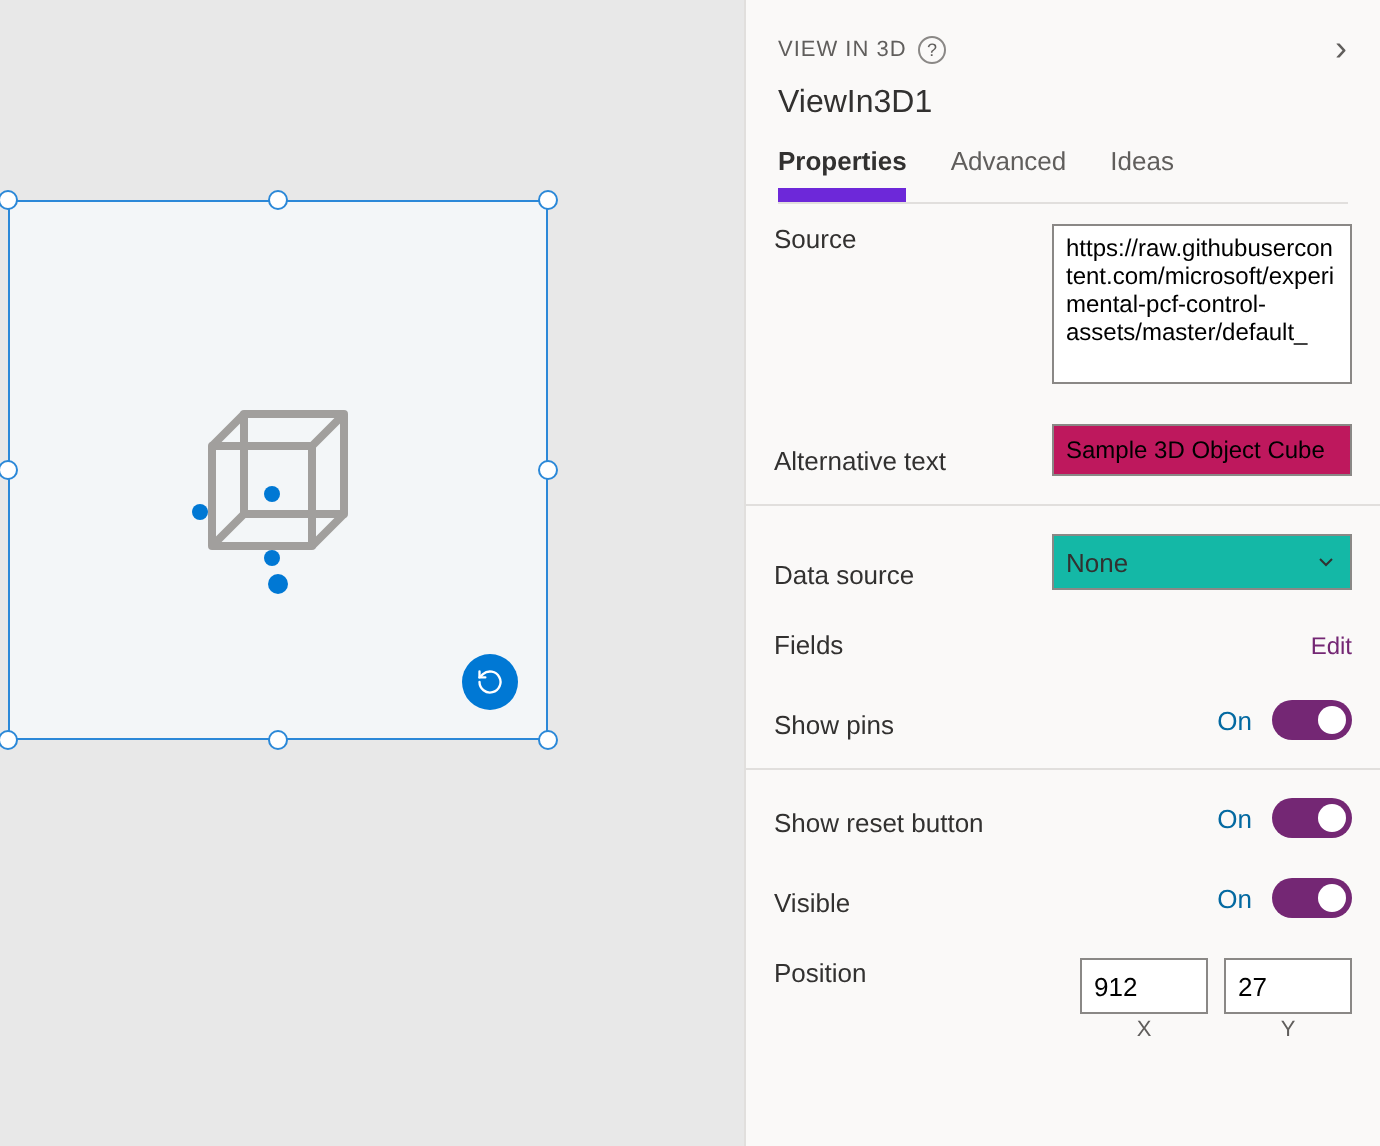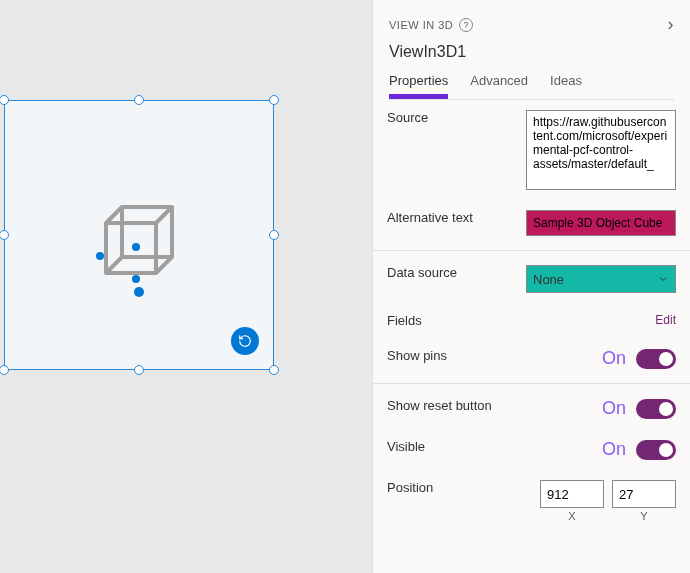--- a/index.html
+++ b/index.html
@@ -26,35 +26,35 @@
 
   .panel { width: 318px; background: #faf9f8; border-left: 1px solid #e1dfdd; display: flex; flex-direction: column; }
   .panel-header { padding: 14px 16px 0 16px; }
   .crumb-row { display: flex; align-items: center; justify-content: space-between; color: #605e5c; font-size: 11px; letter-spacing: 0.5px; }
   .crumb-left { display: flex; align-items: center; gap: 6px; }
   .help { width: 14px; height: 14px; border: 1px solid #8a8886; border-radius: 50%; display: inline-flex; align-items: center; justify-content: center; font-size: 9px; color: #605e5c; }
   .chev { font-size: 18px; color: #605e5c; cursor: pointer; }
   .comp-name { font-size: 16px; color: #323130; margin-top: 8px; }
   .tabs { display: flex; gap: 22px; margin-top: 12px; border-bottom: 1px solid #e1dfdd; font-size: 13px; }
   .tab { padding-bottom: 6px; color: #605e5c; cursor: pointer; }
-  .tab.active { color: #323130; font-weight: 400; border-bottom: 5px solid #6d28d9; }
+  .tab.active { color: #323130; font-weight: 700; border-bottom: 7px solid #6d28d9; }
 
   .prop-body { flex: 1; overflow: auto; }
-  .row { display: flex; padding: 10px 14px; align-items: flex-start; font-size: 13px; color: #323130; }
+  .row { display: flex; padding: 10px 14px; align-items: flex-end; font-size: 13px; color: #323130; }
   .row .lab { width: 130px; flex-shrink: 0; color: #323130; }
   .row .ctrl { flex: 1; display: flex; justify-content: flex-end; align-items: center; gap: 10px; }
   .sep { border-top: 1px solid #e1dfdd; margin: 4px 0; }
   .texta { width: 150px; height: 80px; border: 1px solid #8a8886; font-size: 12px; padding: 4px 6px; resize: none; background: #fff; font-family: inherit; }
   .txt { width: 150px; height: 26px; border: 1px solid #8a8886; font-size: 12px; padding: 0 6px; background: #be185d; }
   .select { width: 150px; height: 28px; border: 1px solid #8a8886; font-size: 13px; padding: 0 6px; background: #14b8a6; display: flex; align-items: center; justify-content: space-between; cursor: pointer; }
   .color-btn { width: 44px; height: 26px; border: 1px solid #8a8886; background: #fff; display: flex; align-items: center; justify-content: center; cursor: pointer; }
   .edit-link { color: #742774; font-size: 12px; cursor: pointer; }
   .toggle { width: 40px; height: 20px; border-radius: 10px; background: #742774; position: relative; cursor: pointer; }
   .toggle .knob { width: 14px; height: 14px; border-radius: 50%; background: #fff; position: absolute; top: 3px; right: 3px; }
-  .toggle-lab { font-size: 18px; color: #8b5cf6; }
+  .toggle-lab { font-size: 13px; color: #0369a1; }
   .numbox { width: 64px; height: 28px; border: 1px solid #8a8886; font-size: 13px; padding: 12px 6px; background: #fff; text-align: left; }
   .pair { display: flex; gap: 8px; }
   .pair-col { display: flex; flex-direction: column; align-items: center; gap: 2px; }
   .sub { font-size: 11px; color: #605e5c; }
 </style>
 </head>
 <body>
 
 <div class="canvas-area">
   <div class="stage">

